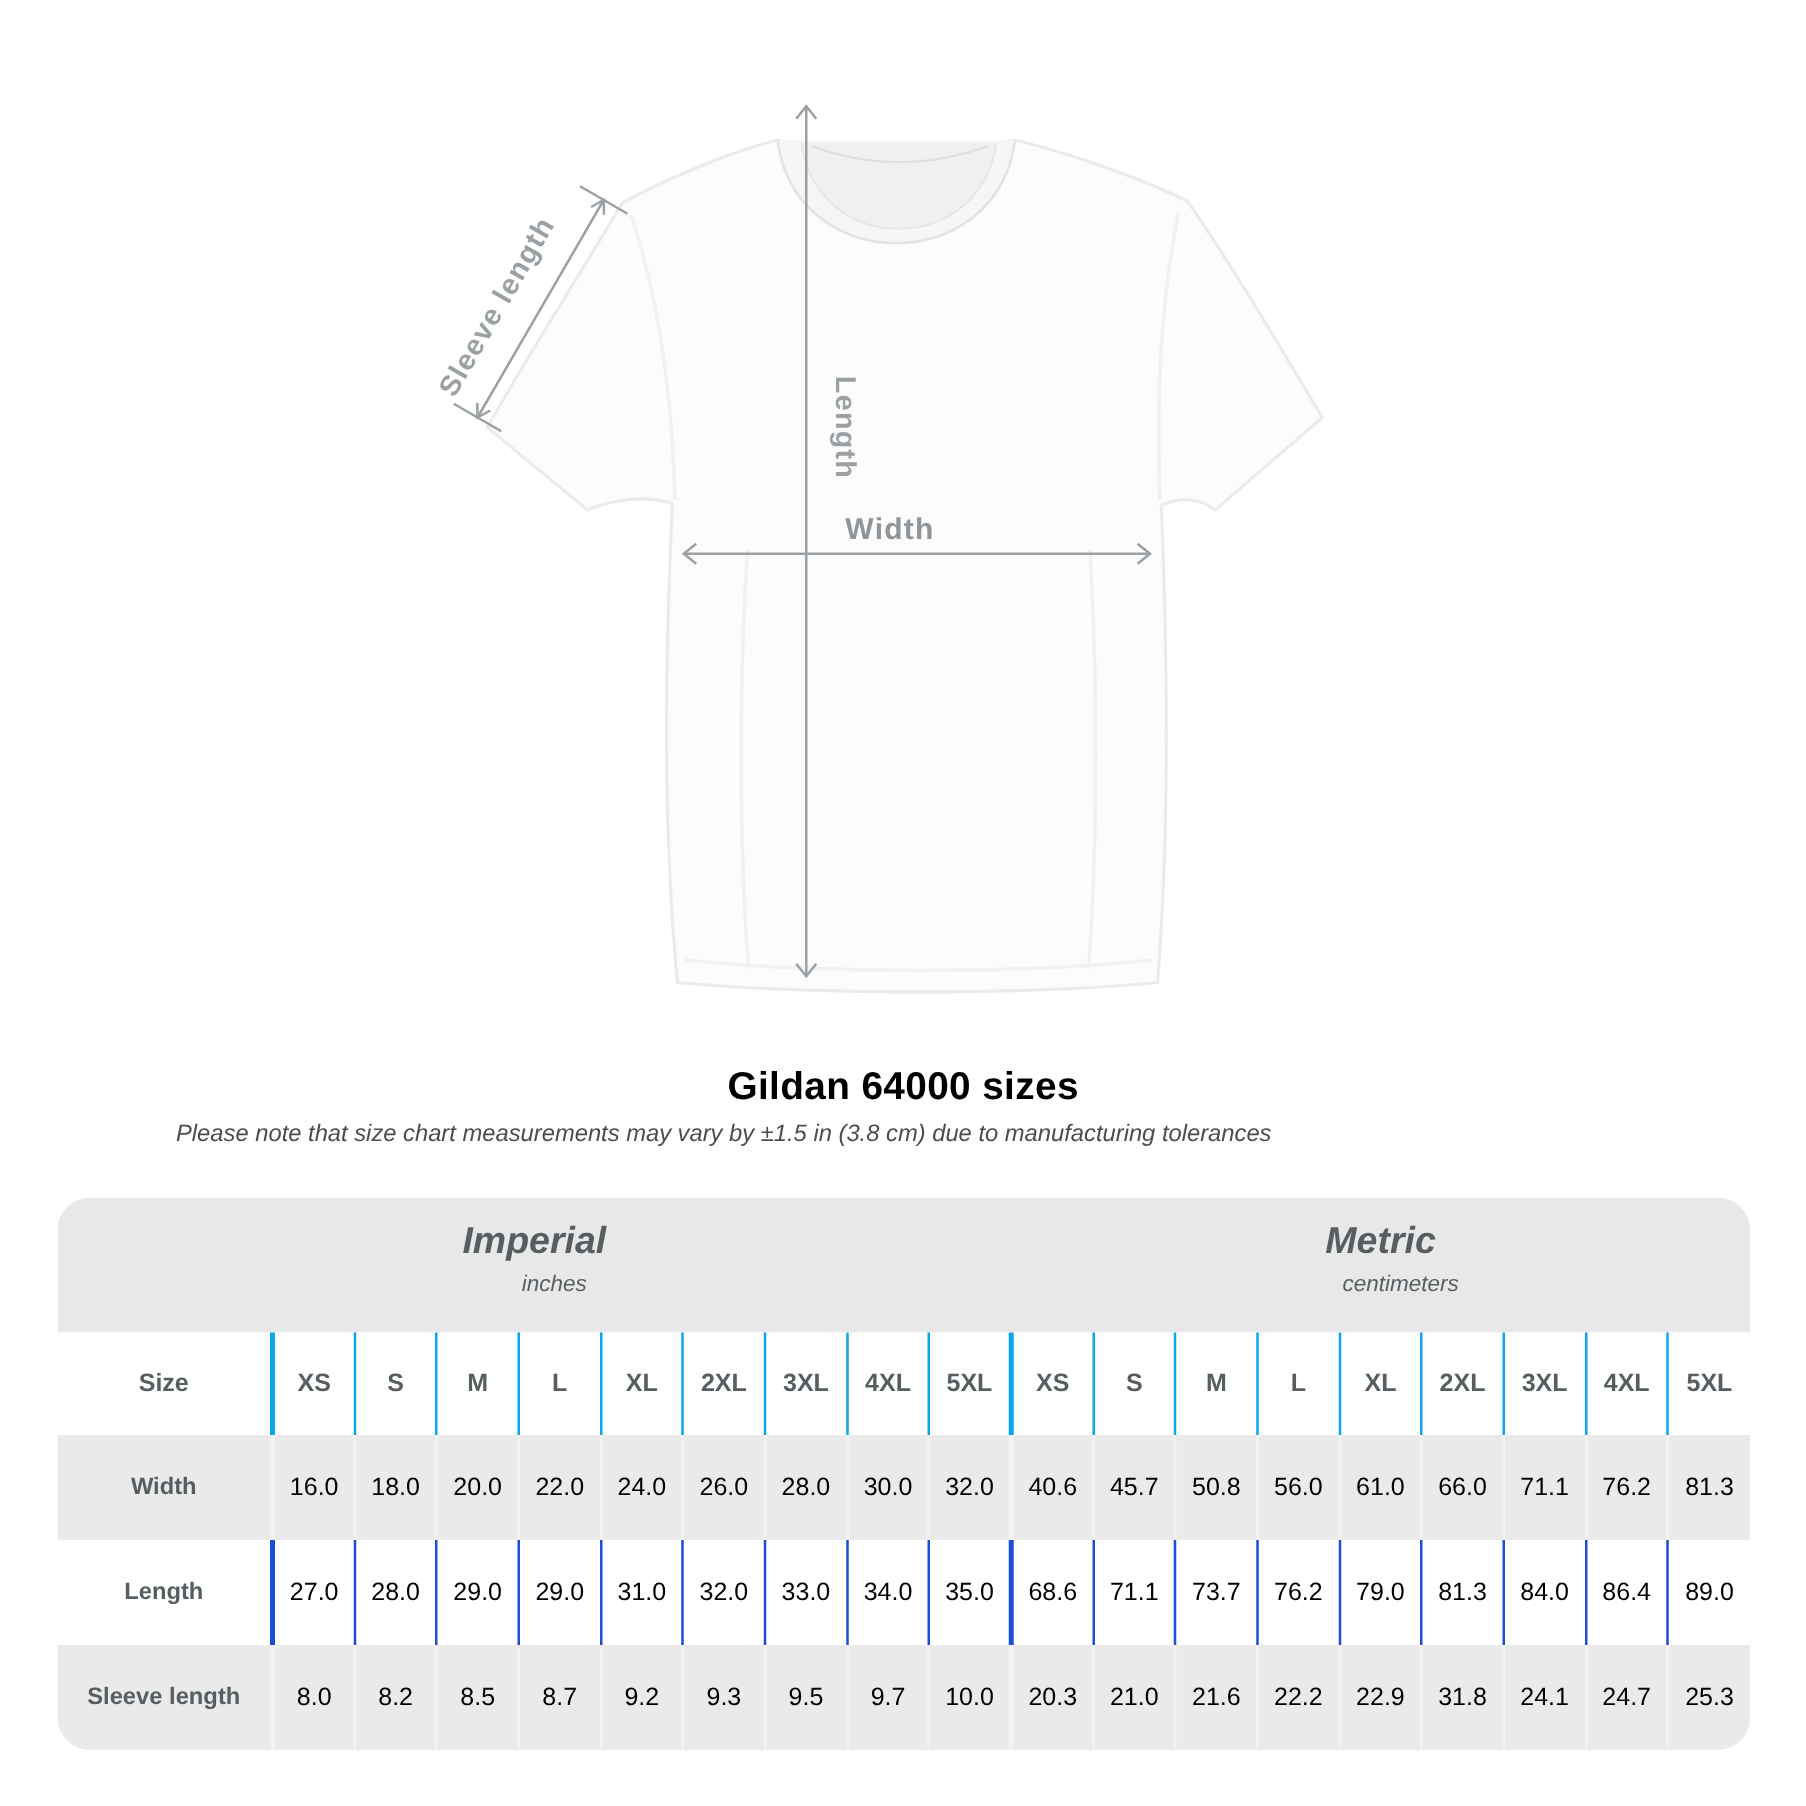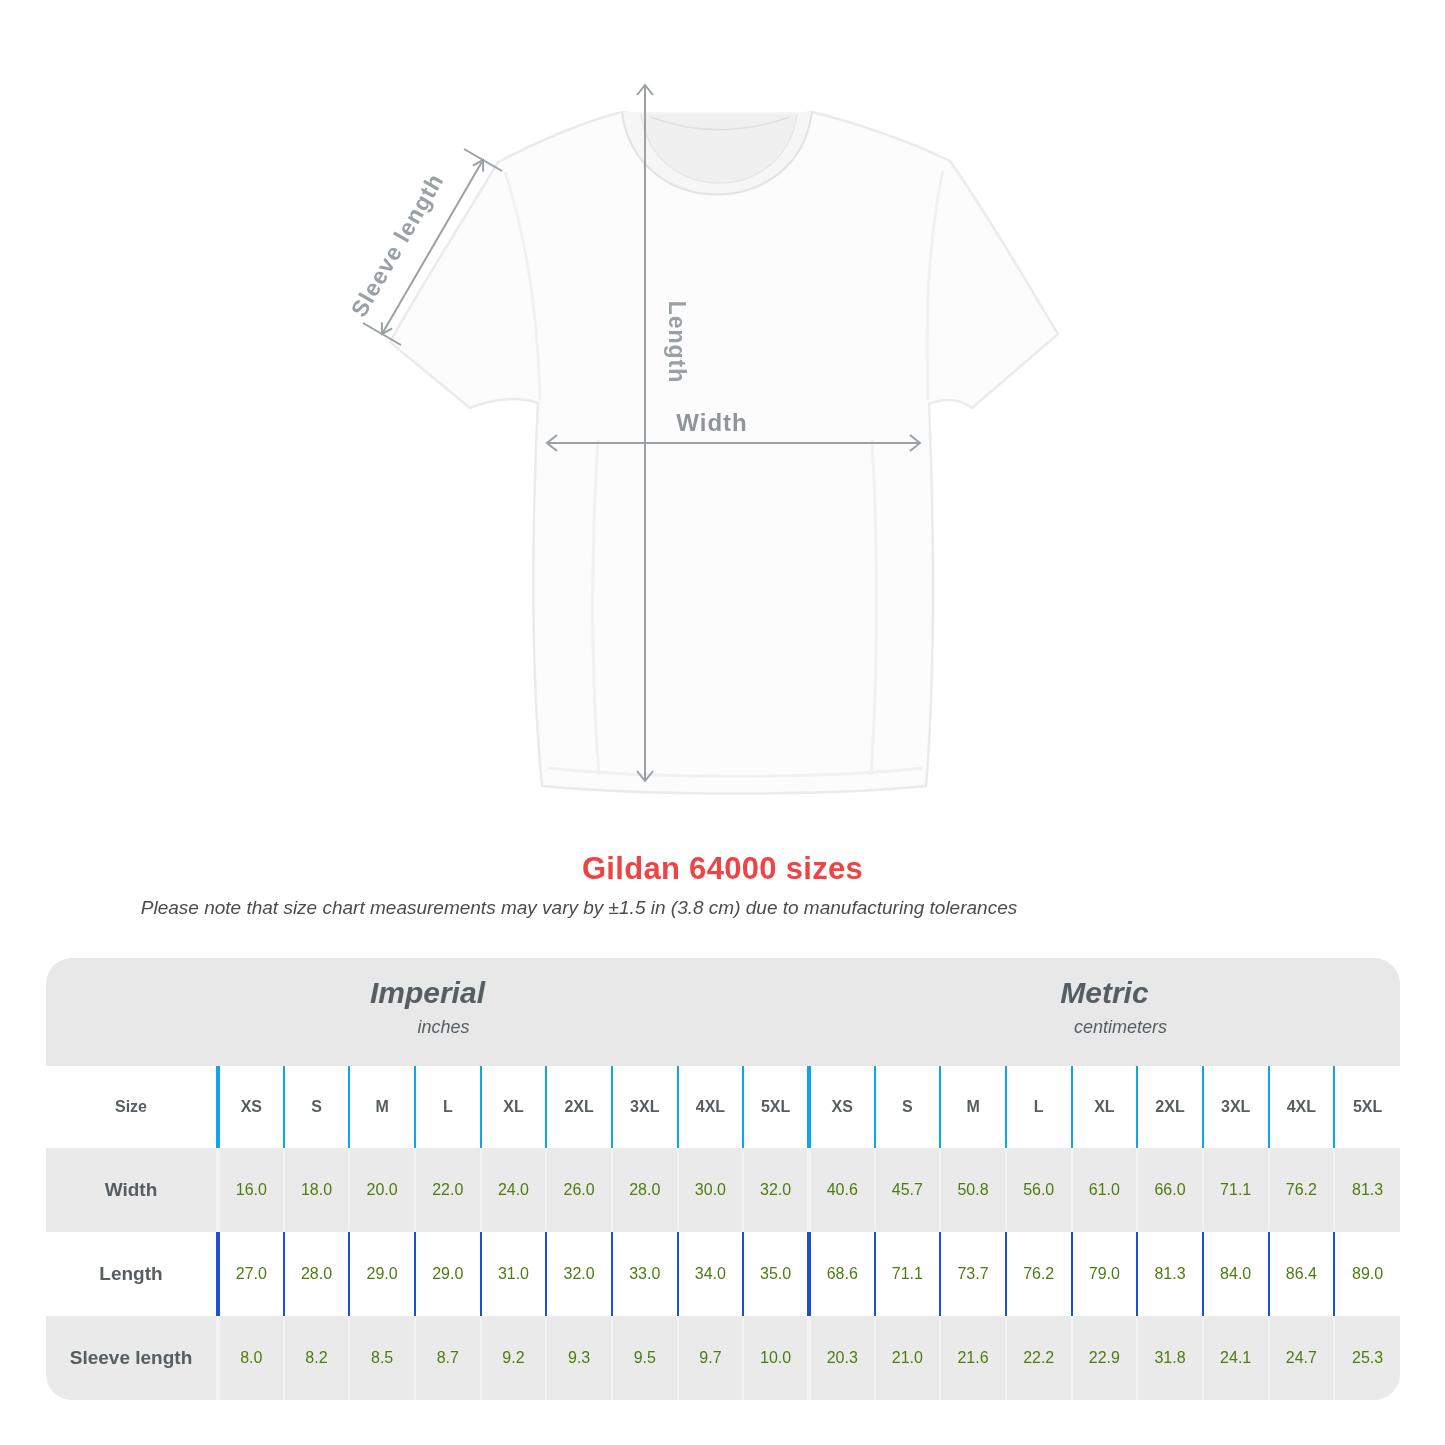--- a/index.html
+++ b/index.html
@@ -5,42 +5,42 @@
   html,body{margin:0;padding:0;}
   body{
     width:1445px;height:1445px;position:relative;background:#ffffff;
     font-family:"Liberation Sans", sans-serif;overflow:hidden;
   }
   
   .shirt-stage{position:absolute;left:0;top:0;width:1445px;height:860px;}
   
   .chart-title{
     position:absolute;top:851px;left:0;width:1445px;text-align:center;
-    font-size:31px;font-weight:bold;color:#ef4444;letter-spacing:.3px;
+    font-size:31px;font-weight:bold;color:#000000;letter-spacing:.3px;
   }
   .chart-subtitle{
     position:absolute;top:897px;left:0;width:1158px;text-align:center;
     font-size:19px;font-style:italic;color:#4c4c4c;
   }
   
   .table-wrap{
     position:absolute;left:46px;top:958px;width:1354px;height:442px;
     border-radius:26px;overflow:hidden;background:#ffffff;
   }
   table.size-chart{width:100%;height:100%;border-collapse:collapse;table-layout:fixed;}
   col.c-label{width:172px;}
   td,th{padding:0;text-align:center;vertical-align:middle;font-weight:normal;}
   tr.unit-row td{height:108px;background:#e8e8e8;vertical-align:top;}
   .gname{margin-top:18px;font-size:30px;font-weight:bold;font-style:italic;color:#575e62;}
   .gunit{margin-top:7px;font-size:18px;font-style:italic;color:#575e62;margin-left:32px;}
-  tr.size-row th{height:82px;background:#ffffff;font-size:16px;font-weight:bold;color:#575e62;}
+  tr.size-row th{height:82px;background:#ffffff;font-size:20px;font-weight:bold;color:#575e62;}
   tr.size-row th.sz{border-left:2px solid #0ea5e9;}
   tr.size-row th.b{border-left-width:4px;}
   tr.data-row th{font-size:19px;font-weight:bold;color:#575e62;}
-  tr.data-row td{font-size:16px;color:#4d7c0f;}
+  tr.data-row td{font-size:20px;color:#000000;}
   tr.data-row th, tr.data-row td{height:84px;}
   tr.row-white{background:#ffffff;}
   tr.row-white td{border-left:2px solid #1d4ed8;}
   tr.row-white td.b{border-left-width:4px;}
   tr.row-gray{background:#eaeaea;}
   tr.row-gray td{border-left:2px solid #f3f3f3;}
   tr.row-gray td.b{border-left-width:4px;}
 </style>
 </head>
 <body>

